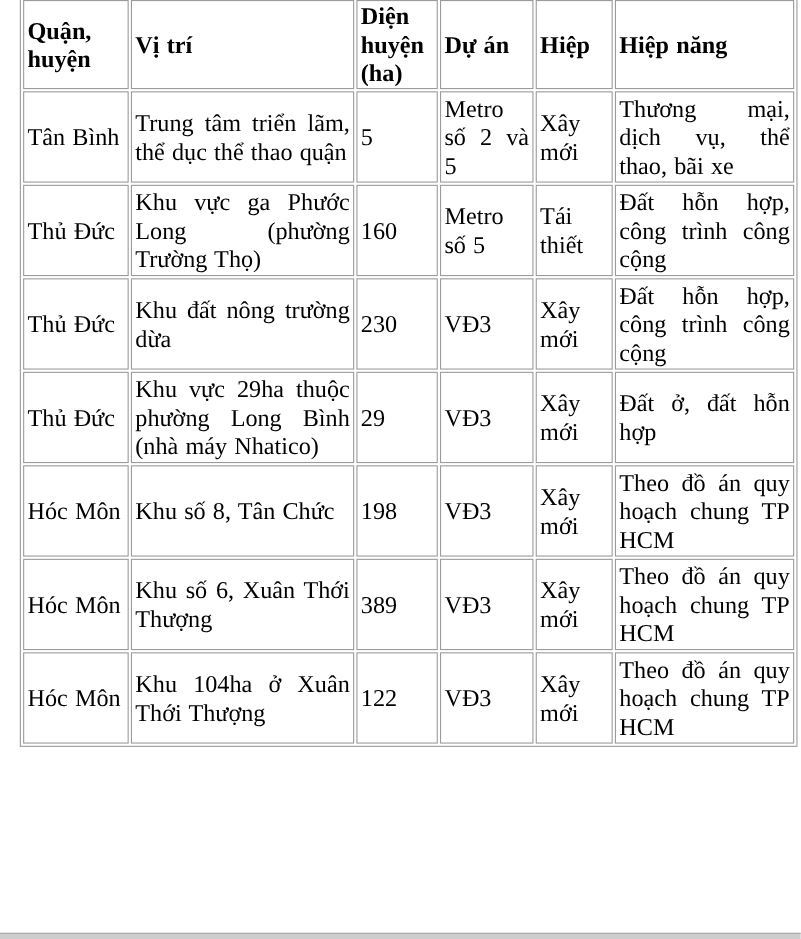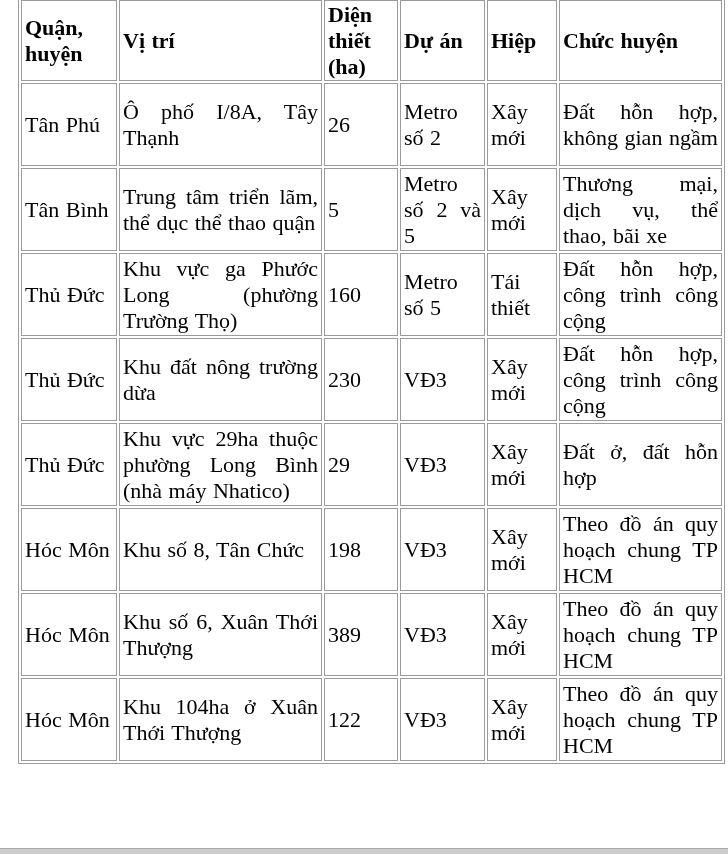--- a/index.html
+++ b/index.html
@@ -70,35 +70,27 @@
       <col style="width:203px">
       <col style="width:74px">
       <col style="width:85px">
       <col style="width:70px">
       <col style="width:163px">
     </colgroup>
     <thead>
       <tr>
         <th>Quận, huyện</th>
         <th>Vị trí</th>
-        <th>Diện thiết (ha)</th>
+        <th>Diện huyện (ha)</th>
         <th>Dự án</th>
         <th>Hiệp</th>
-        <th>Chức huyện</th>
+        <th>Hiệp năng</th>
       </tr>
     </thead>
     <tbody>
-      <tr>
-        <td>Tân Phú</td>
-        <td>Ô phố I/8A, Tây Thạnh</td>
-        <td>26</td>
-        <td>Metro số 2</td>
-        <td>Xây mới</td>
-        <td>Đất hỗn hợp, không gian ngầm</td>
-      </tr>
       <tr>
         <td>Tân Bình</td>
         <td>Trung tâm triển lãm, thể dục thể thao quận</td>
         <td>5</td>
         <td>Metro số 2 và 5</td>
         <td>Xây mới</td>
         <td>Thương mại, dịch vụ, thể thao, bãi xe</td>
       </tr>
       <tr>
         <td>Thủ Đức</td>

